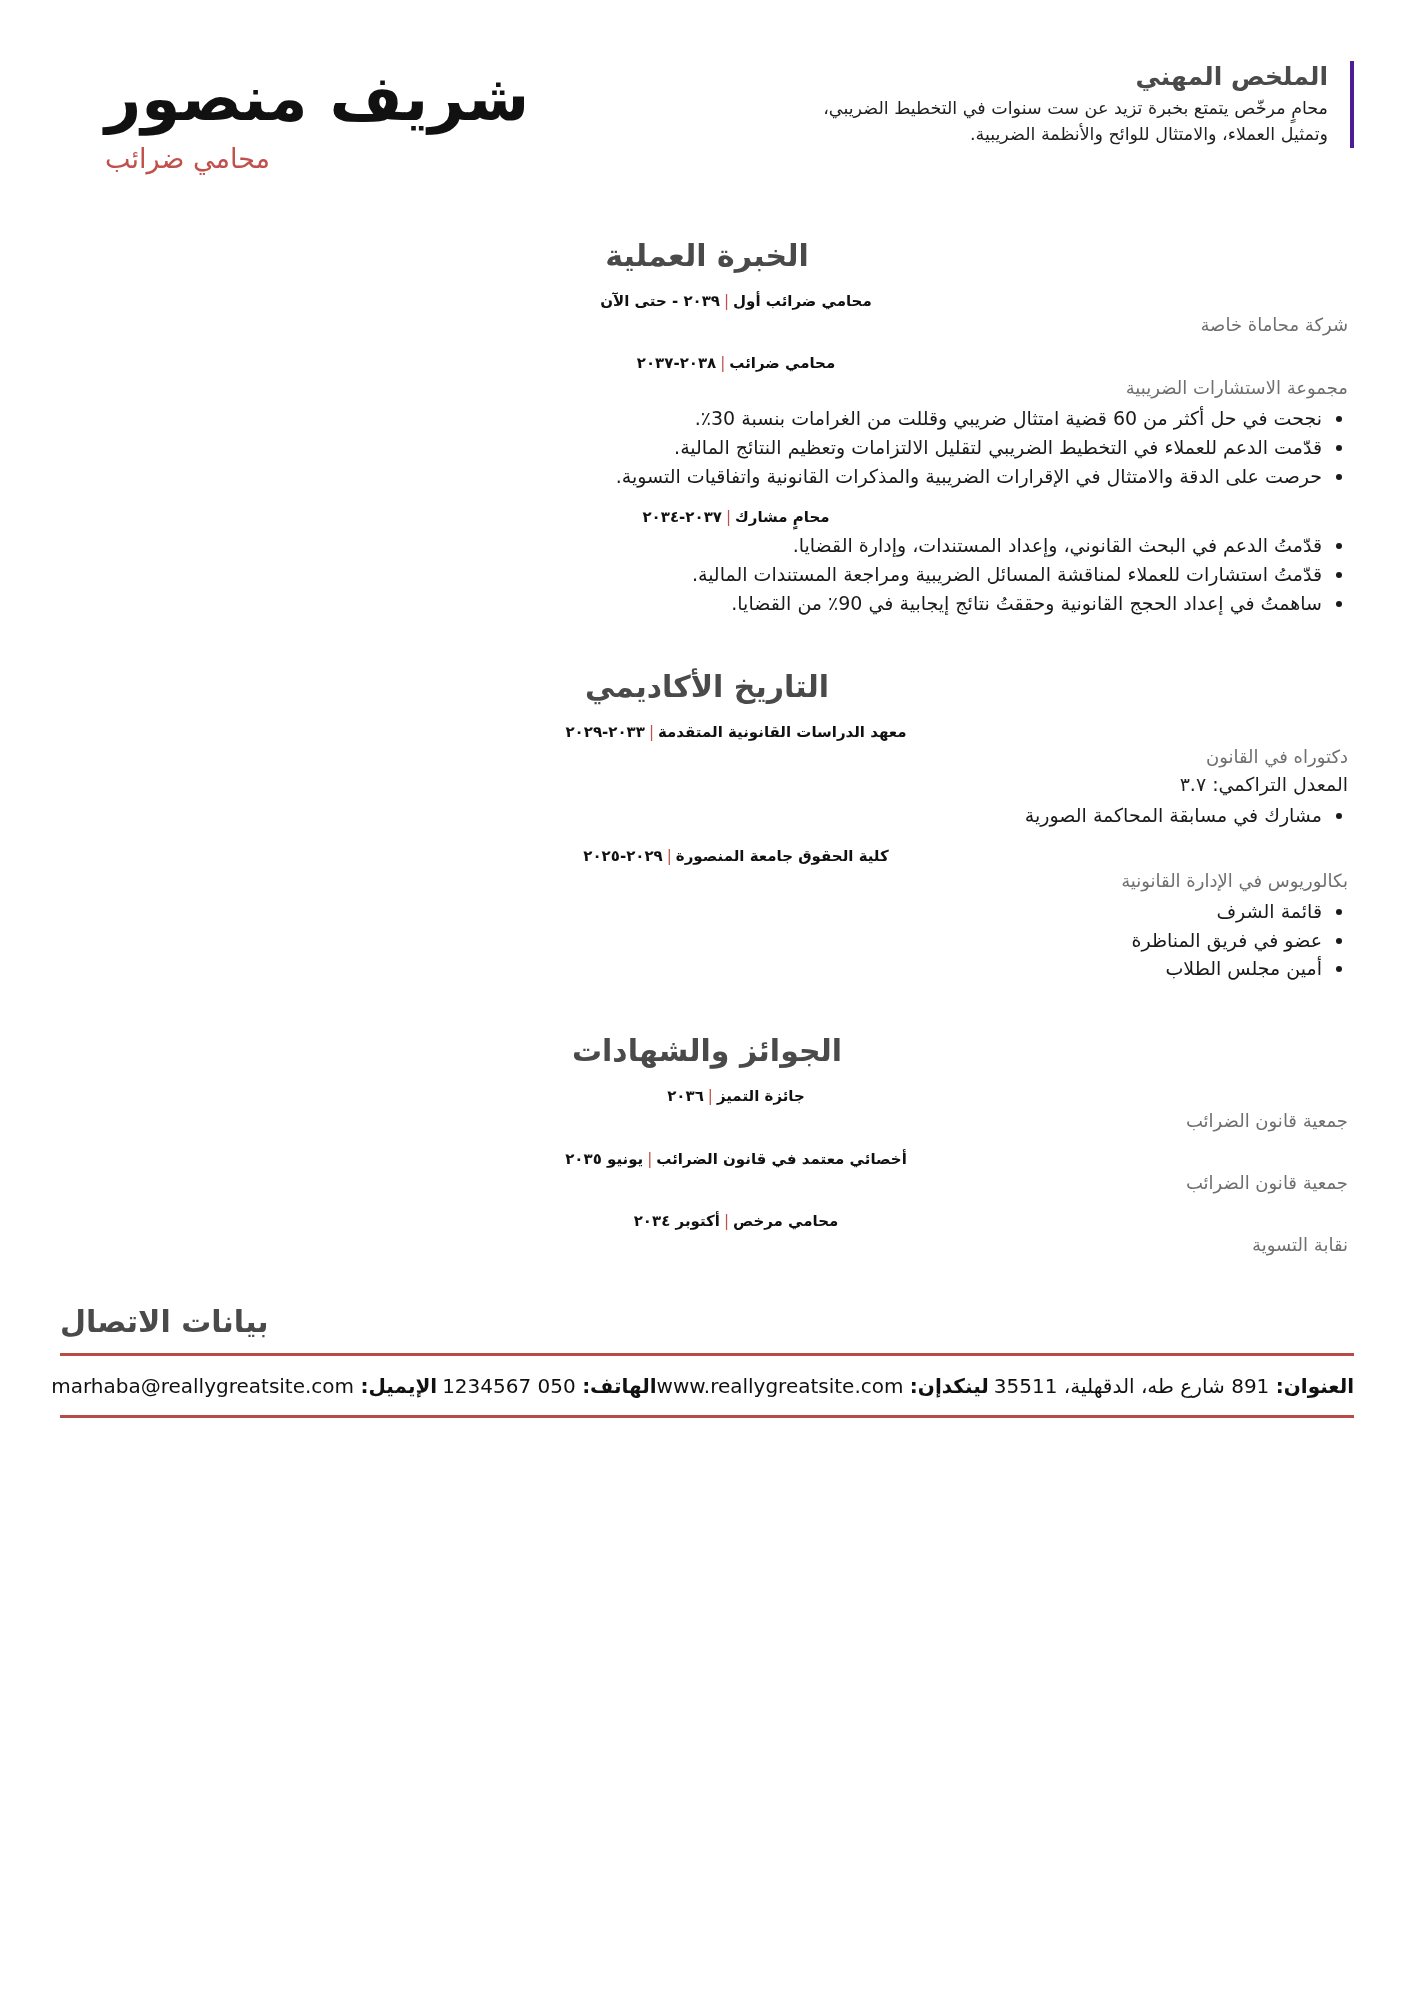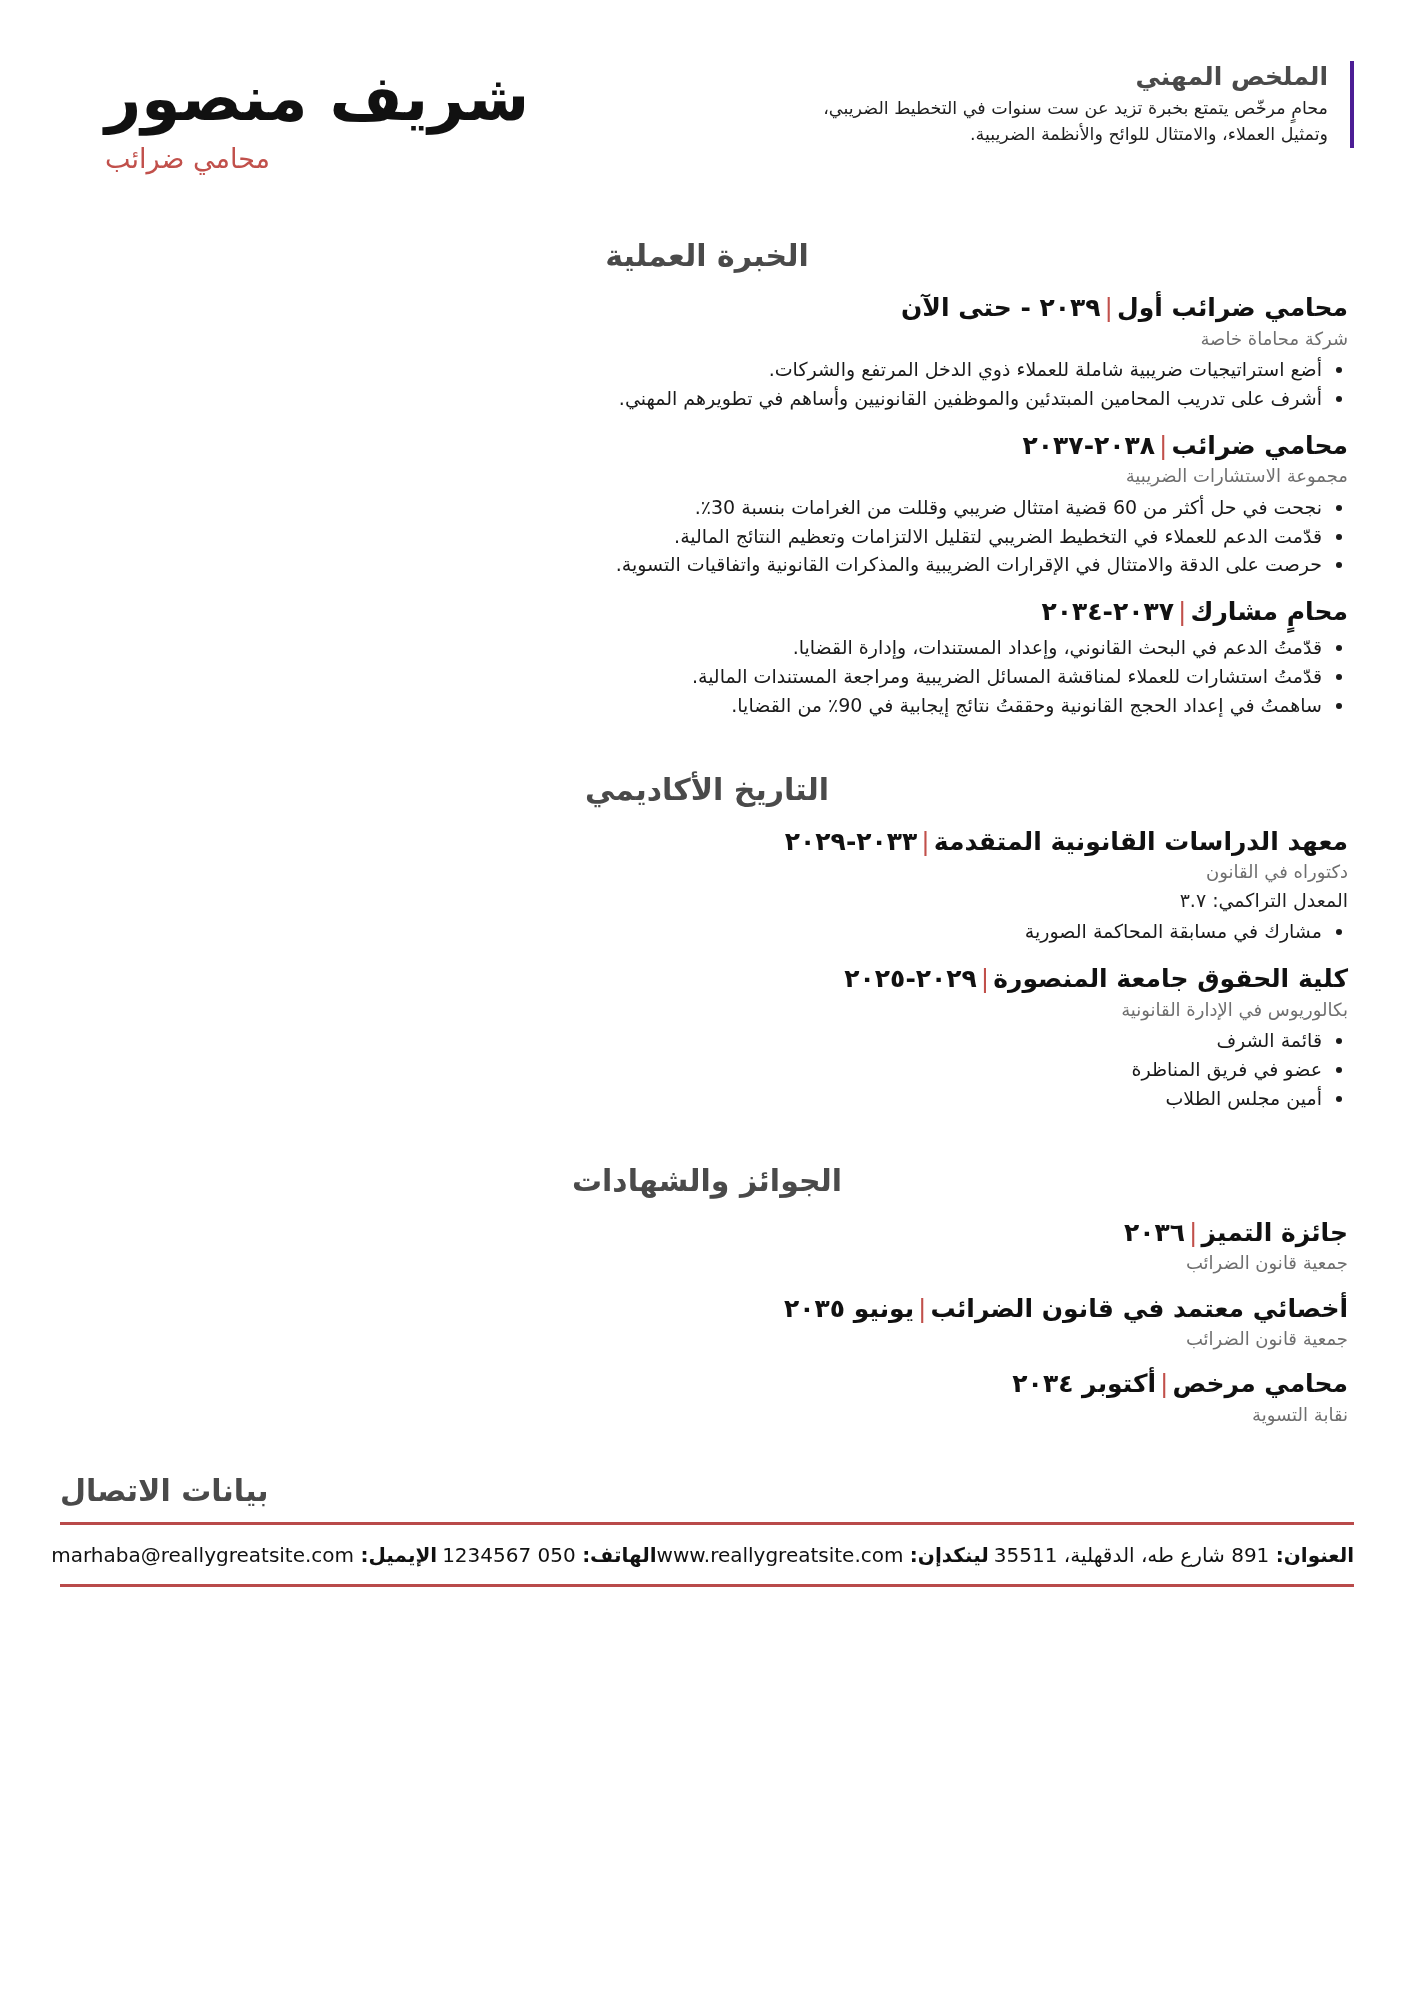--- a/index.html
+++ b/index.html
@@ -96,22 +96,22 @@
   .sec-exp      { margin-top: 38px; }
   .sec-edu      { margin-top: 52px; }
   .sec-awards   { margin-top: 50px; }
 
   .entry {
     margin-bottom: 16px;
     padding-left: 58px;
   }
 
   .entry-head {
-    text-align: right;
-    font-size: 25px;
+    text-align: center;
+    font-size: 15px;
     font-weight: 700;
     color: #111111;
     line-height: 1.35;
   }
 
   .entry-sep {
     color: #c1504b;
     font-weight: 400;
     padding: 0 4px;
   }
@@ -244,24 +244,20 @@
   </div>
 
   <div class="section sec-exp">
     <div class="section-title">الخبرة العملية</div>
 
     <div class="entry">
       <div class="entry-head">
         <span>محامي ضرائب أول</span><span class="entry-sep">|</span><span class="entry-date">٢٠٣٩ - حتى الآن</span>
       </div>
       <div class="entry-sub">شركة محاماة خاصة</div>
-      <ul class="bullets">
-        <li>أضع استراتيجيات ضريبية شاملة للعملاء ذوي الدخل المرتفع والشركات.</li>
-        <li>أشرف على تدريب المحامين المبتدئين والموظفين القانونيين وأساهم في تطويرهم المهني.</li>
-      </ul>
     </div>
 
     <div class="entry">
       <div class="entry-head">
         <span>محامي ضرائب</span><span class="entry-sep">|</span><span class="entry-date">٢٠٣٨-٢٠٣٧</span>
       </div>
       <div class="entry-sub">مجموعة الاستشارات الضريبية</div>
       <ul class="bullets">
         <li>نجحت في حل أكثر من 60 قضية امتثال ضريبي وقللت من الغرامات بنسبة 30٪.</li>
         <li>قدّمت الدعم للعملاء في التخطيط الضريبي لتقليل الالتزامات وتعظيم النتائج المالية.</li>

